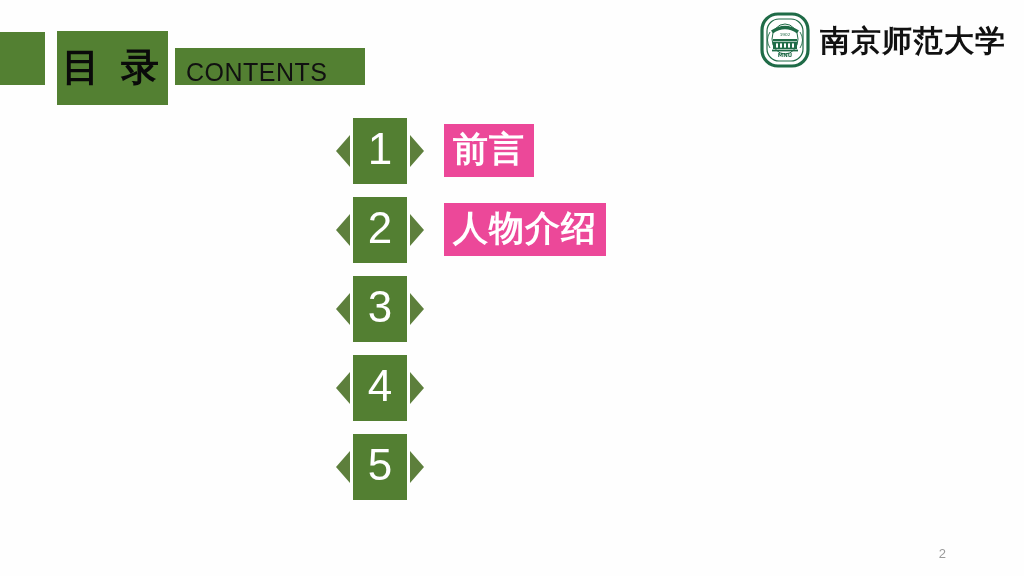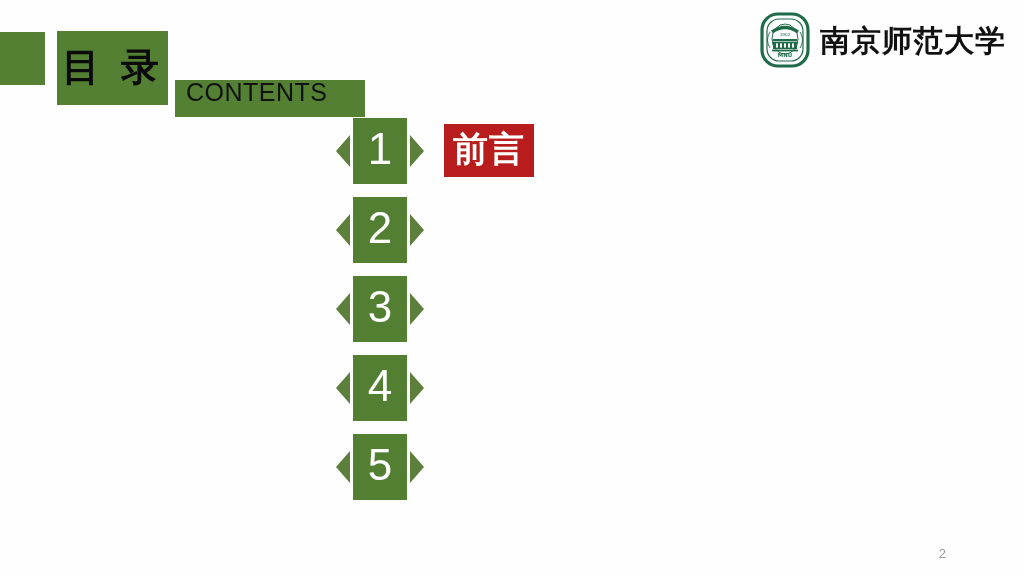--- a/index.html
+++ b/index.html
@@ -55,22 +55,21 @@
     white-space: nowrap;
     transform: translateY(-1px);
   }
   #header-subtitle-box {
     left: 175px;
     top: 48px;
     width: 190px;
     height: 37px;
     background: #538032;
     display: flex;
-    align-items: flex-start;
-    margin-top: 32px;
+    align-items: flex-end;
   }
   #header-subtitle-text {
     color: #111111;
     font-size: 25px;
     font-weight: 400;
     letter-spacing: 0.5px;
     padding-left: 11px;
     white-space: nowrap;
     line-height: 1;
   }
@@ -150,21 +149,21 @@
     font-size: 44px;
     font-weight: 300;
     line-height: 1;
     transform: translateY(-2px);
   }
   .label-box {
     position: absolute;
     left: 444px;
     top: 6px;
     height: 53px;
-    background: #b91c1c;
+    background: #ec4899;
     display: inline-flex;
     align-items: center;
     padding: 0 9px;
     box-sizing: border-box;
   }
   .label-text {
     color: #ffffff;
     font-family: "DejaVu Sans", "Liberation Sans", sans-serif;
     font-size: 35px;
     font-weight: bold;
@@ -239,20 +238,23 @@
     </div>
 
     <div class="toc-item">
       <div class="num-group">
         <span class="chev chev-left"></span>
         <span class="chev chev-right"></span>
         <div class="num-box">
           <span class="num-text">2</span>
         </div>
       </div>
+      <div class="label-box">
+        <span class="label-text">人物介绍</span>
+      </div>
     </div>
 
     <div class="toc-item">
       <div class="num-group">
         <span class="chev chev-left"></span>
         <span class="chev chev-right"></span>
         <div class="num-box">
           <span class="num-text">3</span>
         </div>
       </div>

